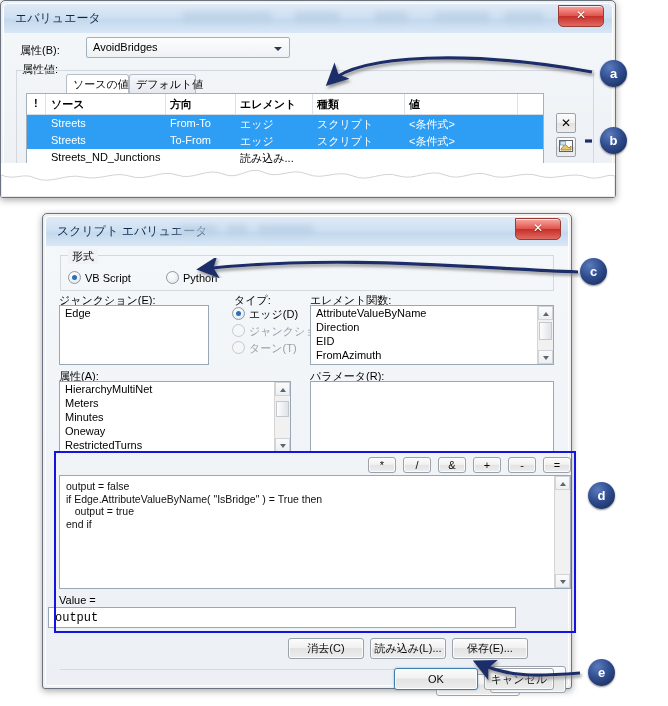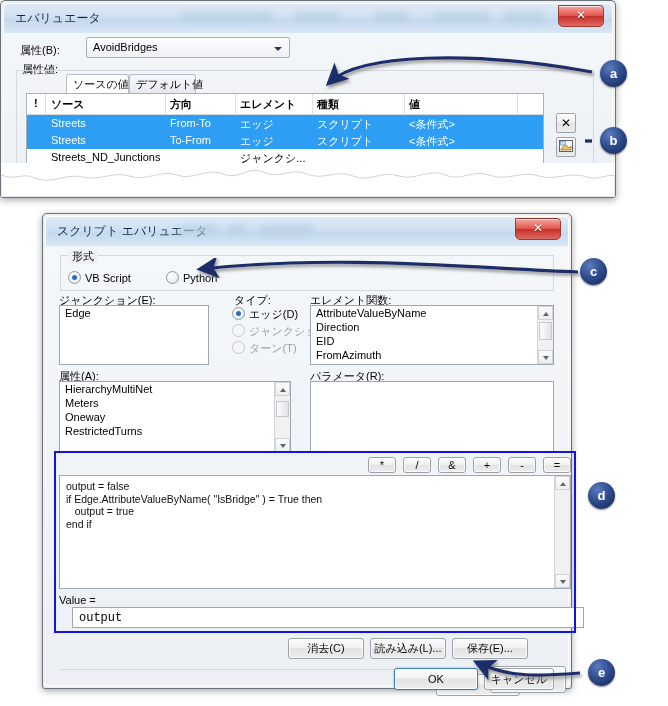--- a/index.html
+++ b/index.html
@@ -351,21 +351,21 @@
       </div>
       <div class="grow sel" style="top:38px;">
         <div class="gc" style="left:24px;">Streets</div>
         <div class="gc" style="left:143px;">To-From</div>
         <div class="gc" style="left:213px;">エッジ</div>
         <div class="gc" style="left:290px;">スクリプト</div>
         <div class="gc" style="left:382px;">&lt;条件式&gt;</div>
       </div>
       <div class="grow" style="top:55px;">
         <div class="gc" style="left:24px;">Streets_ND_Junctions</div>
-        <div class="gc" style="left:213px;">ジャンクシ...</div>
+        <div class="gc" style="left:213px;">読み込み...</div>
       </div>
       <div class="grow" style="top:72px;">
         <div class="gc" style="left:24px;">Turns</div>
         <div class="gc" style="left:213px;">ターン</div>
       </div>
     </div>
 
     <div class="sq-btn" style="left:552px; top:109px;">✕</div>
     <div class="sq-btn" style="left:552px; top:133px;">
       <svg width="16" height="16" viewBox="0 0 16 16" style="vertical-align:middle;margin-top:-3px">
@@ -443,20 +443,21 @@
         <div class="arrow-dn">
             <div class="tri"></div>
           </div>
       </div>
     </div>
 
     <div class="lbl" style="left:13px; top:152px;">属性(A):</div>
     <div class="listbox" style="left:13px; top:164px; width:232px; height:72px;">
       <div class="list-item">HierarchyMultiNet</div>
       <div class="list-item">Meters</div>
+      <div class="list-item">Minutes</div>
       <div class="list-item">Oneway</div>
       <div class="list-item">RestrictedTurns</div>
       <div class="vscroll">
         <div class="arrow-up">
             <div class="tri"></div>
           </div>
         <div class="thumb" style="top:19px; height:16px;"></div>
         <div class="arrow-dn">
             <div class="tri"></div>
           </div>
@@ -483,21 +484,21 @@
         <div class="arrow-up">
             <div class="tri"></div>
           </div>
         <div class="arrow-dn">
             <div class="tri"></div>
           </div>
       </div>
     </div>
 
     <div class="lbl" style="left:13px; top:377px;">Value =</div>
-    <div class="valbox" style="left:26px; top:390px; width:512px; height:21px;">
+    <div class="valbox" style="left:2px; top:390px; width:468px; height:21px;">
       <span>output</span>
     </div>
 
     <div class="blue-box" style="left:8px; top:234px; width:522px; height:182px;"></div>
 
     <div class="btn" style="left:242px; top:421px; width:76px; height:21px; line-height:19px;">消去(C)</div>
     <div class="btn" style="left:324px; top:421px; width:76px; height:21px; line-height:19px;">読み込み(L)...</div>
     <div class="btn" style="left:406px; top:421px; width:76px; height:21px; line-height:19px;">保存(E)...</div>
 
     <div class="hr-sep" style="left:14px; top:452px; width:494px;"></div>

